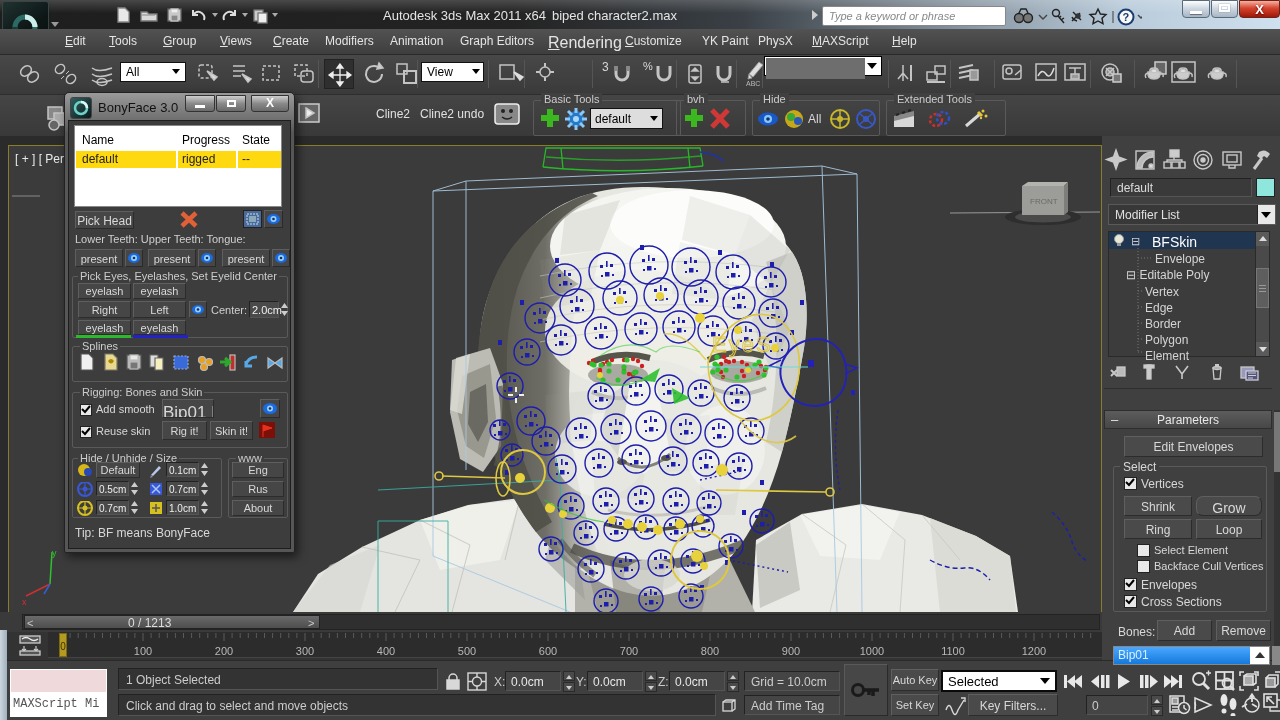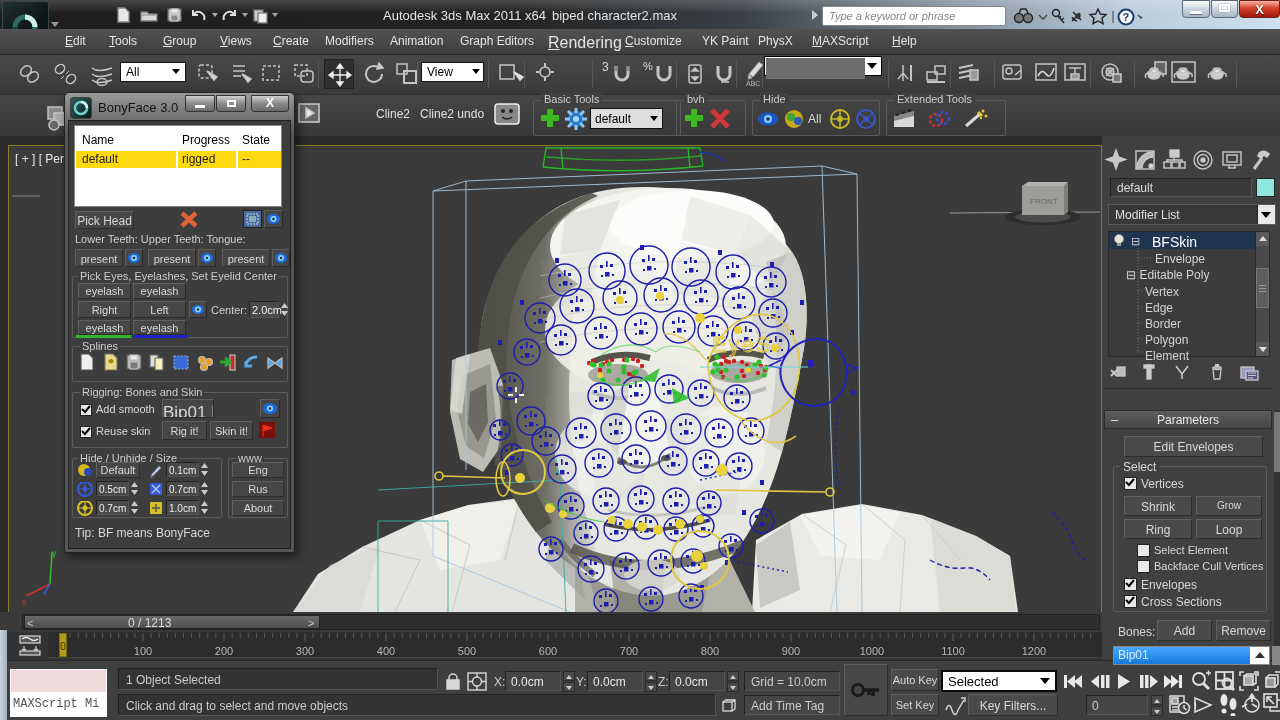--- a/index.html
+++ b/index.html
@@ -1393,21 +1393,21 @@
 <div class="abs" style="left:1274px;top:412px;width:6px;height:60px;background:#777;"></div>
 <div class="abs btn" style="left:1124px;top:436px;width:139px;height:21px;font-size:12px;padding-top:3px;">Edit Envelopes</div>
 <div class="abs" style="left:1113px;top:466px;width:154px;height:146px;border:1px solid #5a5a5a;border-radius:2px;"></div>
 <div class="abs" style="left:1120px;top:460px;background:#404040;padding:0 3px;font-size:12px;color:#d8d8d8;">Select</div>
 <svg class="abs" style="left:1124px;top:477px" width="13" height="13">
     <rect x="0.5" y="0.5" width="12" height="12" fill="#e8e8e8" stroke="#222"></rect>
     <path d="M2,5 l3,3 l5,-6" stroke="#000" stroke-width="2" fill="none"></path>
   </svg>
 <div class="abs" style="left:1141px;top:477px;font-size:12px;color:#d8d8d8;">Vertices</div>
 <div class="abs btn" style="left:1124px;top:496px;width:68px;height:20px;font-size:12px;padding-top:3px;">Shrink</div>
-<div class="abs btn" style="left:1196px;top:496px;width:66px;height:20px;font-size:10px;padding-top:3px;">Grow</div>
+<div class="abs btn" style="left:1196px;top:496px;width:66px;height:20px;font-size:14px;padding-top:3px;border-radius:7px;">Grow</div>
 <div class="abs btn" style="left:1124px;top:519px;width:68px;height:20px;font-size:12px;padding-top:3px;">Ring</div>
 <div class="abs btn" style="left:1196px;top:519px;width:66px;height:20px;font-size:12px;padding-top:3px;">Loop</div>
 <svg class="abs" style="left:1137px;top:544px" width="13" height="13">
     <rect x="0.5" y="0.5" width="12" height="12" fill="#e8e8e8" stroke="#222"></rect>
   </svg>
 <div class="abs" style="left:1154px;top:544px;font-size:11px;color:#d8d8d8;">Select Element</div>
 <svg class="abs" style="left:1137px;top:560px" width="13" height="13">
     <rect x="0.5" y="0.5" width="12" height="12" fill="#e8e8e8" stroke="#222"></rect>
   </svg>
 <div class="abs" style="left:1154px;top:560px;font-size:11px;color:#d8d8d8;">Backface Cull Vertices</div>

